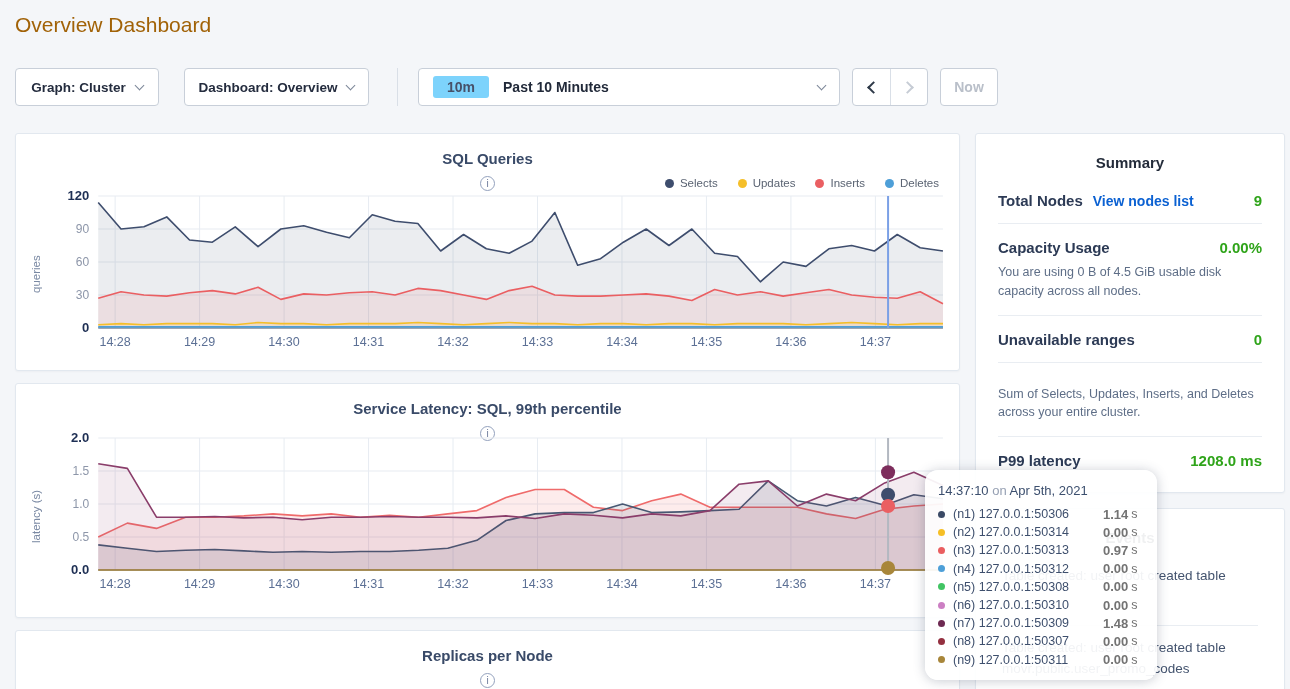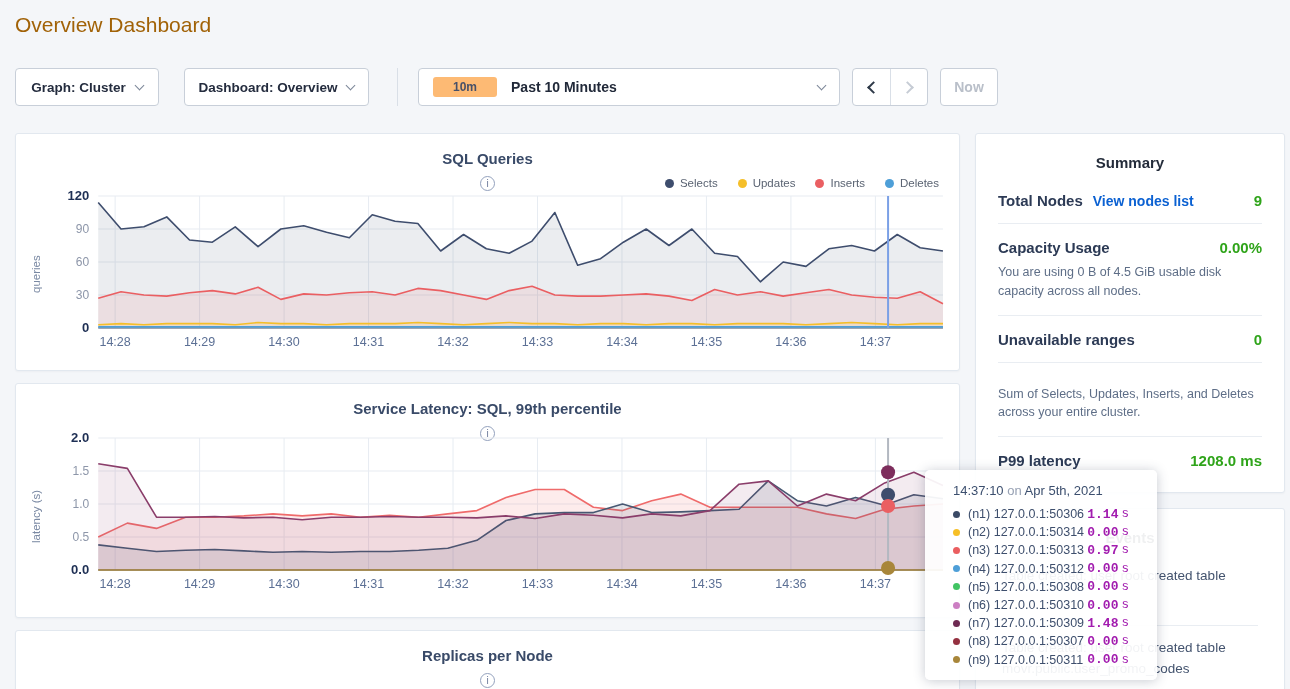--- a/index.html
+++ b/index.html
@@ -9,21 +9,21 @@
   .page-title { position:absolute; left:15px; top:13px; font-size:21px; font-weight:500; color:#a16207; }
 
   
   .btn { position:absolute; top:68px; height:38px; background:#fff; border:1px solid #c8cfd9; border-radius:4px;
          display:flex; align-items:center; justify-content:center; font-size:13.5px; font-weight:bold; color:#242c3e; cursor:pointer; }
   .dd-graph { left:15px; width:144px; gap:10px; }
   .dd-dash  { left:184px; width:185px; gap:10px; }
   .chev { width:7px; height:7px; border-right:1.6px solid #7c8698; border-bottom:1.6px solid #7c8698; transform:rotate(45deg); margin-top:-4px; }
   .tool-divider { position:absolute; left:397px; top:68px; height:38px; width:1px; background:#d9dfe7; }
   .time-sel { left:418px; width:422px; justify-content:flex-start; padding:0 14px; gap:14px; }
-  .time-badge { background:#fdba74; color:#475068; font-size:12px; font-weight:bold; border-radius:3px; padding:3px 20px; }
+  .time-badge { background:#7dd3fc; color:#475068; font-size:14px; font-weight:bold; border-radius:3px; padding:3px 14px; }
   .time-label { font-size:14px; color:#212939; }
   .time-sel .chev { margin-left:auto; }
   .nav-group { left:852px; width:76px; padding:0; }
   .nav-cell { width:50%; height:100%; display:flex; align-items:center; justify-content:center; }
   .nav-cell + .nav-cell { border-left:1px solid #d9dfe7; }
   .chev-left  { width:9px; height:9px; border-right:2.4px solid #2e3948; border-bottom:2.4px solid #2e3948; transform:rotate(135deg); margin-left:3px; }
   .chev-right { width:9px; height:9px; border-right:2.4px solid #c6ccd5; border-bottom:2.4px solid #c6ccd5; transform:rotate(-45deg); margin-right:3px; }
   .now-btn { left:940px; width:58px; font-size:14px; color:#b9bfc9; }
 
   
@@ -60,28 +60,28 @@
   .sum-link { font-size:14px; font-weight:bold; color:#0b61d2; margin-left:10px; cursor:pointer; }
   .sum-value { margin-left:auto; font-size:15px; font-weight:bold; color:#2fa41a; }
   .sum-sub { font-size:12.5px; color:#5e6e87; line-height:1.5; margin-top:7px; }
 
   
   .ev-list { padding:8px 26px 0; }
   .ev-item { padding:12px 0; border-bottom:1px solid #e9edf2; font-size:13.5px; color:#43536e; line-height:1.55; }
   .ev-item:first-child { min-height:72px; }
 
   
-  .tooltip { position:absolute; left:925px; top:470px; width:232px; background:rgba(255,255,255,.93); border-radius:5px;
-             box-shadow:0 1px 12px rgba(55,65,90,.28); padding:13px 28px 11px; z-index:10; }
+  .tooltip { position:absolute; left:925px; top:470px; width:232px; background:rgba(255,255,255,.93); border-radius:13px;
+             box-shadow:0 1px 12px rgba(55,65,90,.28); padding:13px 13px 11px; z-index:10; }
   .tt-head { font-size:13px; color:#3c4f6e; margin-bottom:7px; }
   .tt-on { color:#96a0b3; }
   .tt-row { display:flex; align-items:center; height:18.2px; }
   .tt-dot { width:7px; height:7px; border-radius:50%; margin-right:8px; flex:none; }
   .tt-label { width:150px; font-size:12.5px; color:#3e4f6d; }
-  .tt-val { font-size:13px; font-weight:bold; color:#a21caf;font-family:Liberation Mono, monospace; }
+  .tt-val { font-size:13px; font-weight:bold; color:#737373; }
   .tt-unit { font-size:12.5px; font-weight:normal; margin-left:3px; }
 </style>
 </head>
 <body>
 
 <div class="page-title">Overview Dashboard</div>
 
 <div class="btn dd-graph">
   <span>Graph: Cluster</span>
   <span class="chev"></span>

